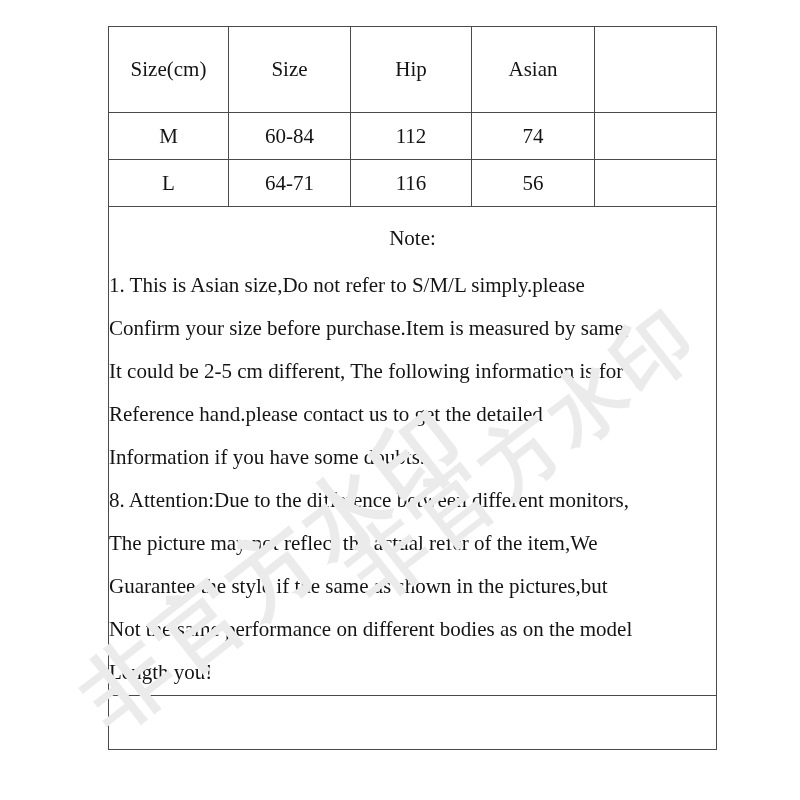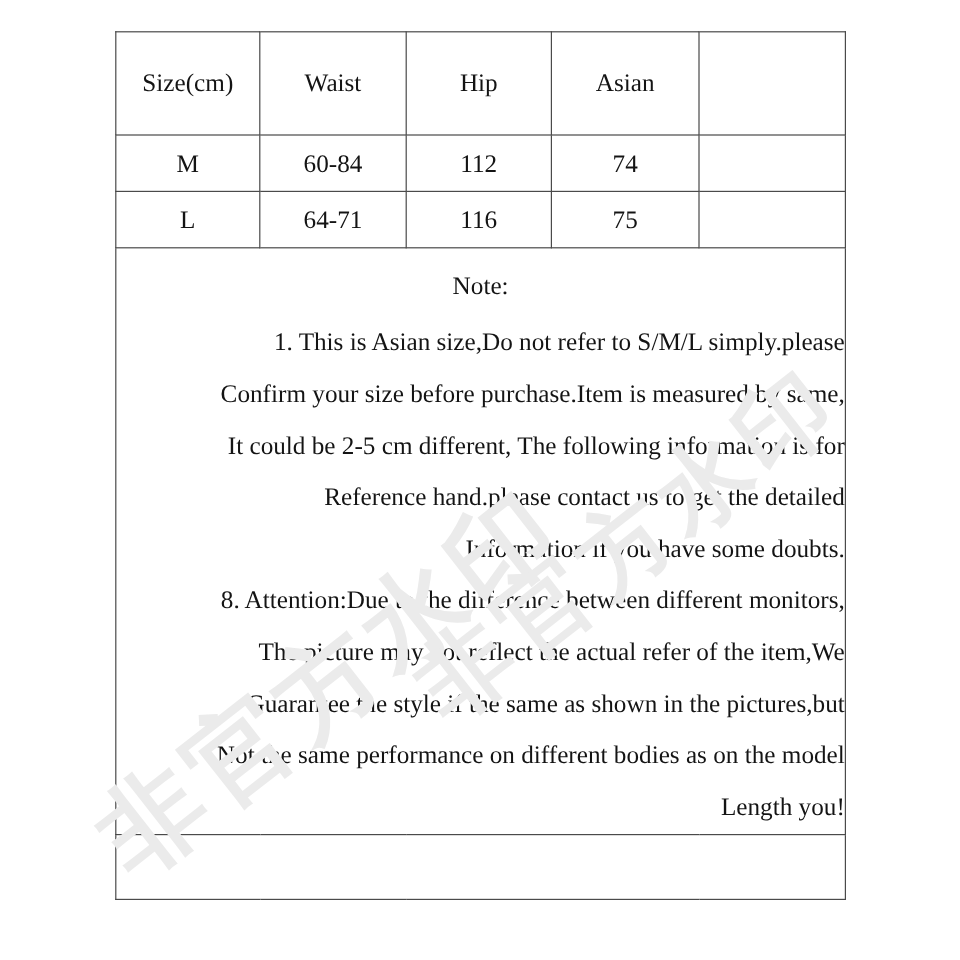--- a/index.html
+++ b/index.html
@@ -43,21 +43,21 @@
   .wm-b {
     left: 390px; top: 520px;
     font-size: 78px;
     transform: rotate(-38deg);
     transform-origin: left bottom;
   }
 
   
   #size-chart {
     position: absolute;
-    left: 96px;
+    left: 108px;
     top: 26px;
     width: 608px;
     border-collapse: collapse;
     table-layout: fixed;
     background: transparent;
     z-index: 1;
     font-family: Liberation Serif, serif;
   }
   #size-chart td {
     border: 1px solid #4a4a4a;
@@ -89,21 +89,21 @@
     vertical-align: top;
     margin-left: 16px;
   }
   #note-body {
     padding-top: 9px;
     text-align: center;
   }
   .note-line {
     font-size: 21px;
     line-height: 43px;
-    text-align: right;
+    text-align: left;
     white-space: nowrap;
   }
   .note-heading {
     font-size: 21px;
     line-height: 40px;
     text-align: center;
   }
   .note-gap { height: 6px; }
 
   .tail-row td {
@@ -123,39 +123,39 @@
     <col class="c1">
       <col class="c2">
       <col class="c3">
       <col class="c4">
       <col class="c5">
   </colgroup>
   <tbody>
 
     <tr class="hdr-row">
       <td>Size(cm)</td>
-      <td>Waist</td>
+      <td>Size</td>
       <td>Hip</td>
       <td>Asian</td>
       <td></td>
     </tr>
 
     <tr class="data-row">
       <td>M</td>
       <td>60-84</td>
       <td>112</td>
       <td>74</td>
       <td></td>
     </tr>
 
     <tr class="data-row">
       <td>L</td>
       <td>64-71</td>
       <td>116</td>
-      <td>75</td>
+      <td>56</td>
       <td></td>
     </tr>
 
     <tr>
       <td class="note-cell" colspan="5">
         <div id="note-body">
           <div class="note-heading">Note:</div>
           <div class="note-gap"></div>
           <div class="note-line">1. This is Asian size,Do not refer to S/M/L simply.please</div>
           <div class="note-line">Confirm your size before purchase.Item is measured by same,</div>

